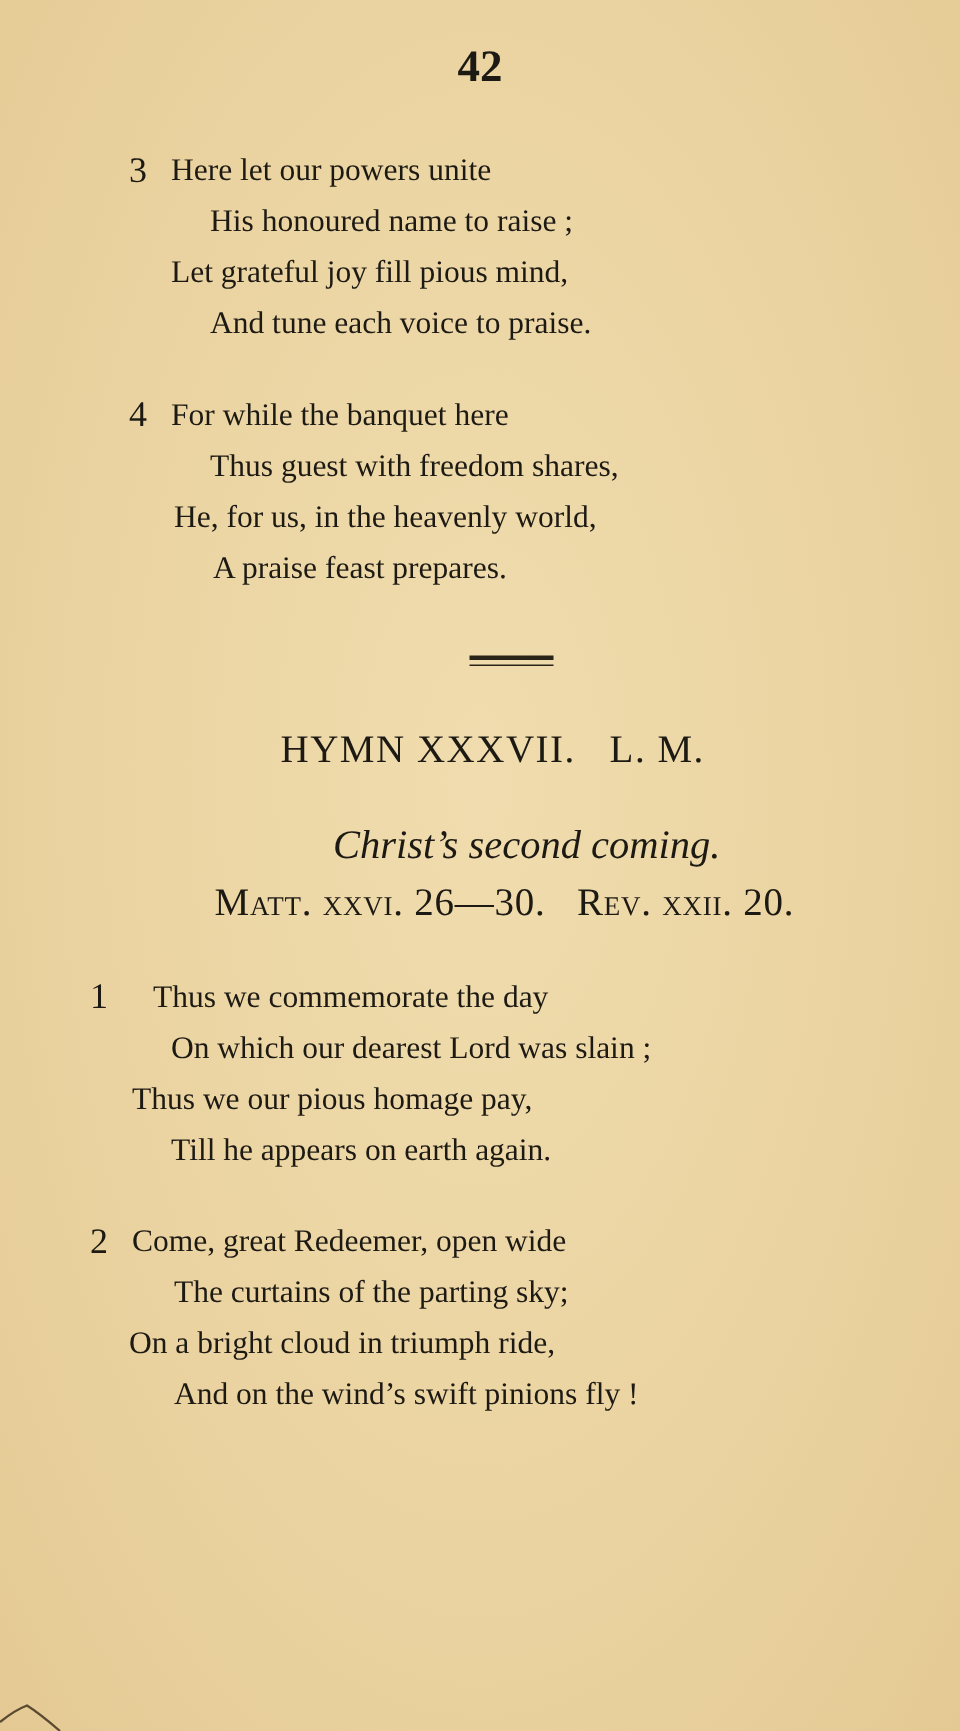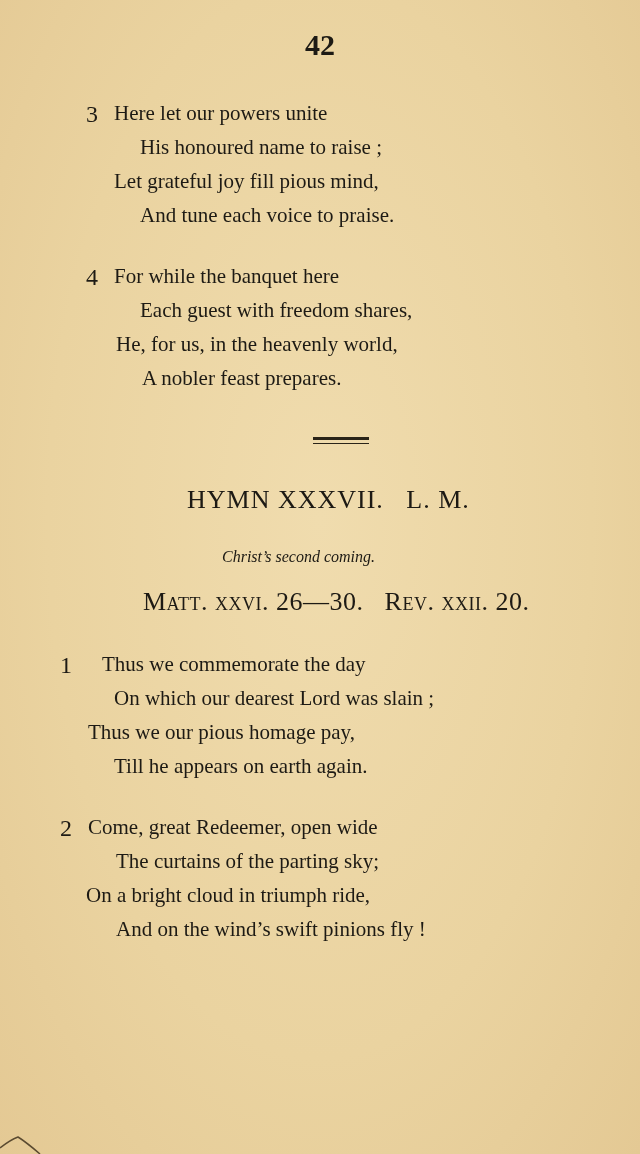--- a/index.html
+++ b/index.html
@@ -19,21 +19,21 @@
   .vnum { position: absolute; font-size: 24px; white-space: nowrap; line-height: 30px; }
   .rule { position: absolute; left: 313px; width: 56px; }
   .rule .thick { height: 3px; background: #2a2418; }
   .rule .thin { height: 1px; background: #2a2418; margin-top: 3px; }
   .hymn-title {
     position: absolute; top: 485px; left: 187px;
     font-size: 26px; letter-spacing: 1px; white-space: nowrap;
   }
   .subtitle {
     position: absolute; top: 548px; left: 222px;
-    font-size: 16px; font-style: italic; white-space: nowrap;
+    font-size: 27px; font-style: italic; white-space: nowrap;
   }
   .reference {
     position: absolute; top: 587px; left: 143px;
     font-size: 26px; font-variant: small-caps; white-space: nowrap; letter-spacing: 0.5px;
   }
   .corner-mark { position: absolute; left: 0; bottom: 0; }
 </style>
 </head>
 <body>
 
@@ -45,23 +45,23 @@
     <span class="vnum" style="top:99px;left:86px;">3</span>
     <span class="line" style="top:98px;left:114px;">Here let our powers unite</span>
     <span class="line" style="top:132px;left:140px;">His honoured name to raise ;</span>
     <span class="line" style="top:166px;left:114px;">Let grateful joy fill pious mind,</span>
     <span class="line" style="top:200px;left:140px;">And tune each voice to praise.</span>
   </div>
 
   <div>
     <span class="vnum" style="top:262px;left:86px;">4</span>
     <span class="line" style="top:261px;left:114px;">For while the banquet here</span>
-    <span class="line" style="top:295px;left:140px;">Each guest with freedom shares,</span>
+    <span class="line" style="top:295px;left:140px;">Thus guest with freedom shares,</span>
     <span class="line" style="top:329px;left:116px;">He, for us, in the heavenly world,</span>
-    <span class="line" style="top:363px;left:142px;">A nobler feast prepares.</span>
+    <span class="line" style="top:363px;left:142px;">A praise feast prepares.</span>
   </div>
 
   <div class="rule" style="top:437px;">
     <div class="thick"></div>
     <div class="thin"></div>
   </div>
 
   <div class="hymn-title" style="white-space:pre;">HYMN XXXVII.   L. M.</div>
   <div class="subtitle">Christ’s second coming.</div>
   <div class="reference" style="white-space:pre;">Matt. xxvi. 26—30.   Rev. xxii. 20.</div>

